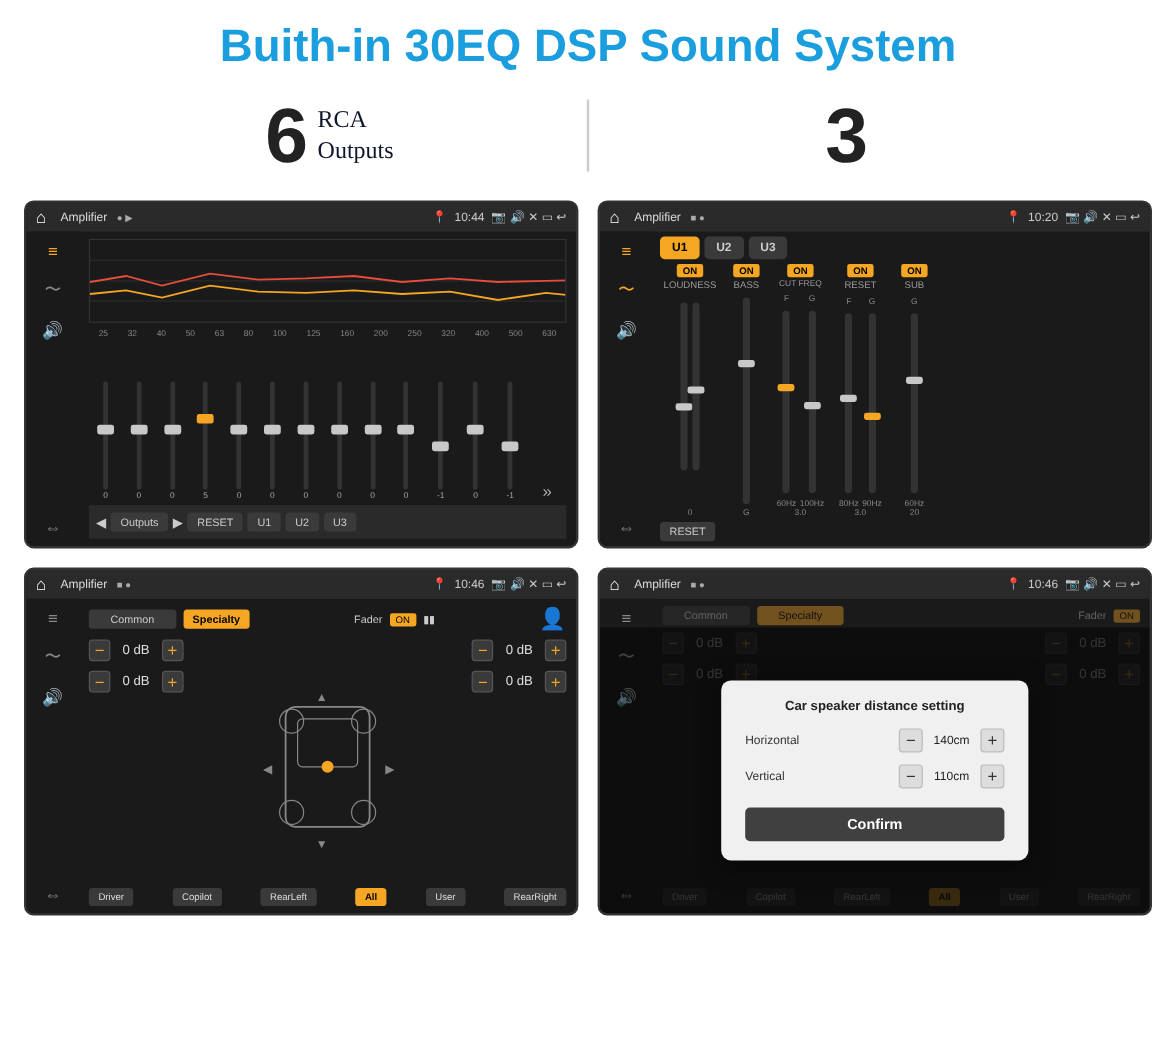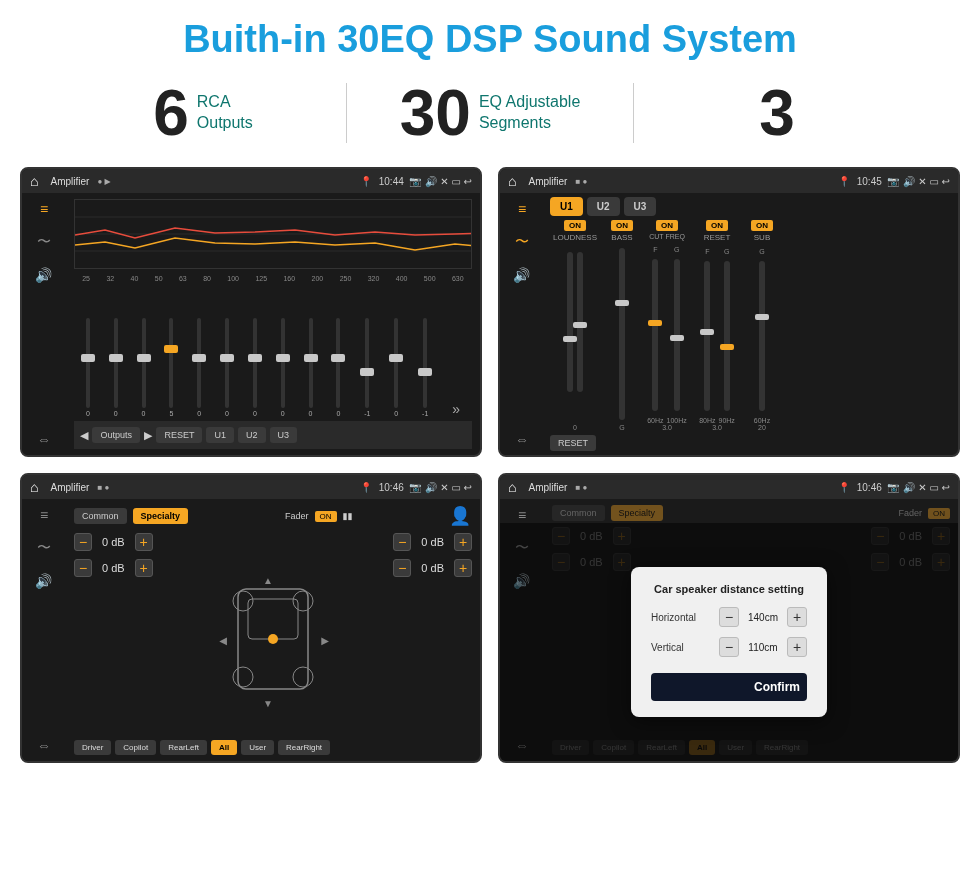--- a/index.html
+++ b/index.html
@@ -43,24 +43,25 @@
     }
 
     .stat-number {
       font-size: 64px;
       font-weight: 900;
       color: #222;
       line-height: 1;
     }
 
     .stat-text {
-      font-size: 16px;
-      color: #0f766e;
+      font-size: 20px;
+      color: #0f172a;
       line-height: 1.3;
       font-weight: 500;
+      font-family: Liberation Serif, serif;
     }
 
     .screens-grid {
       display: grid;
       grid-template-columns: 1fr 1fr;
       gap: 16px;
       padding: 8px 20px 16px;
     }
 
     .screen-card {
@@ -242,21 +243,21 @@
       font-size: 9px;
       font-weight: bold;
       padding: 3px 8px;
       border-radius: 3px;
       border: none;
     }
     .fader-tab {
       background: #3a3a3a;
       color: #ccc;
       font-size: 9px;
-      padding: 3px 8px;
+      padding: 3px 18px;
       border-radius: 3px;
       border: none;
     }
     .fader-on-row { display: flex; align-items: center; gap: 6px; margin-left: auto; font-size: 9px; color: #ccc; }
     .fader-on-badge { background: #f5a623; color: #000; font-size: 8px; padding: 1px 5px; border-radius: 2px; }
     .fader-content { display: flex; flex: 1; gap: 8px; }
     .fader-levels { display: flex; flex-direction: column; gap: 8px; }
     .fader-level-row { display: flex; align-items: center; gap: 4px; }
     .fader-minus, .fader-plus {
       width: 18px; height: 18px;
@@ -270,21 +271,21 @@
     }
     .fader-value { font-size: 11px; color: #ddd; padding: 0 6px; }
     .fader-car {
       flex: 1;
       display: flex;
       align-items: center;
       justify-content: center;
     }
     .fader-bottom-row {
       display: flex;
-      justify-content: flex-start;
+      justify-content: space-between;
       align-items: center;
       flex-wrap: wrap;
       gap: 4px;
     }
     .fader-bot-btn {
       background: #3a3a3a;
       color: #ddd;
       font-size: 8px;
       padding: 3px 8px;
       border-radius: 3px;
@@ -310,21 +311,21 @@
       background: rgba(0,0,0,0.5);
       display: flex;
       align-items: center;
       justify-content: center;
       z-index: 10;
     }
     .dialog-box {
       background: #f0f0f0;
       border-radius: 8px;
       padding: 16px 20px;
-      width: 196px;
+      width: 256px;
       box-shadow: 0 4px 20px rgba(0,0,0,0.5);
     }
     .dialog-title {
       font-size: 11px;
       font-weight: bold;
       color: #222;
       text-align: center;
       margin-bottom: 12px;
     }
     .dialog-row {
@@ -341,55 +342,47 @@
       border: 1px solid #bbb;
       border-radius: 3px;
       display: flex; align-items: center; justify-content: center;
       font-size: 14px;
       cursor: pointer;
       color: #333;
     }
     .dialog-val { font-size: 10px; color: #222; padding: 0 4px; min-width: 40px; text-align: center; }
     .dialog-confirm-btn {
       width: 100%;
-      background: #0f172a;
+      background: #404040;
       color: #fff;
       border: none;
       border-radius: 4px;
       padding: 7px;
       font-size: 12px;
       cursor: pointer;
       margin-top: 6px;
       font-weight: bold;
-      text-align: right;
     }
 
     .icon-home { color: #fff; font-size: 14px; }
   </style>
 </head>
 <body>
 
 <div class="page-title">Buith-in 30EQ DSP Sound System</div>
 
 <div class="stats-row">
   <div class="stat-item">
     <span class="stat-number">6</span>
     <div>
       <div class="stat-text">RCA</div>
       <div class="stat-text">Outputs</div>
     </div>
   </div>
   <div class="stat-divider"></div>
-  <div class="stat-item">
-    <span class="stat-number">30</span>
-    <div>
-      <div class="stat-text">EQ Adjustable</div>
-      <div class="stat-text">Segments</div>
-    </div>
-  </div>
   <div class="stat-divider"></div>
   <div class="stat-item">
     <span class="stat-number">3</span>
   </div>
 </div>
 
 <div class="screens-grid">
 
   <div class="screen-card">
     <div class="screen-topbar">
@@ -537,21 +530,21 @@
     </div>
   </div>
 
   <div class="screen-card">
     <div class="screen-topbar">
       <span class="icon-home">⌂</span>
       <span class="topbar-title">Amplifier</span>
       <span style="font-size:8px;color:#aaa;">■ ●</span>
       <div class="topbar-right">
         <span>📍</span>
-        <span>10:45</span>
+        <span>10:20</span>
         <span>📷 🔊 ✕ ▭ ↩</span>
       </div>
     </div>
     <div class="crossover-screen">
       <div class="cross-sidebar">
         <span class="eq-sidebar-icon">≡</span>
         <span class="eq-sidebar-icon" style="color:#f5a623;">〜</span>
         <span class="eq-sidebar-icon" style="color:#888;">🔊</span>
         <span class="eq-sidebar-icon" style="color:#888; margin-top:auto;">⇔</span>
       </div>

